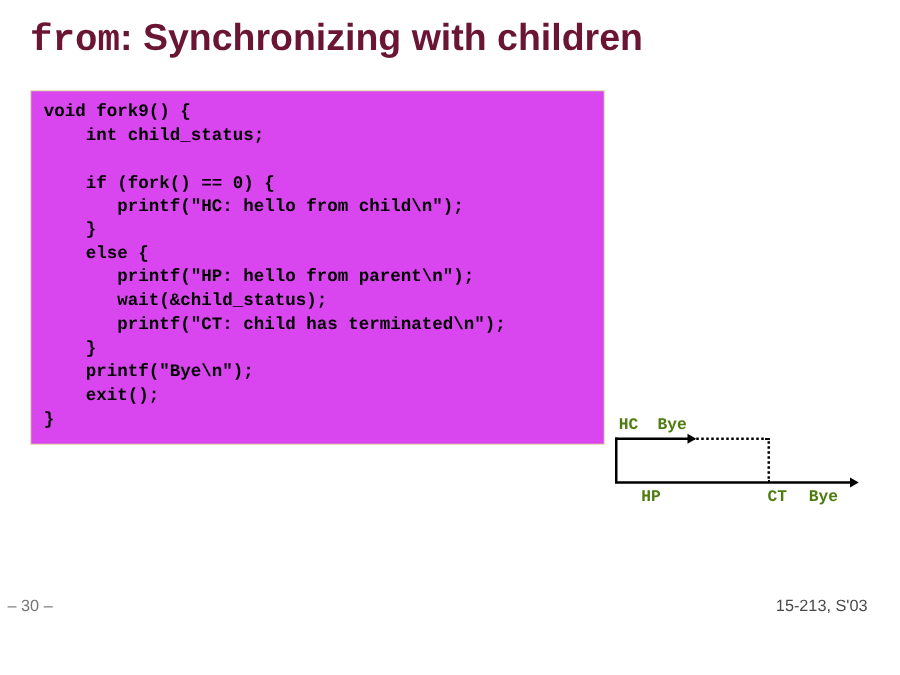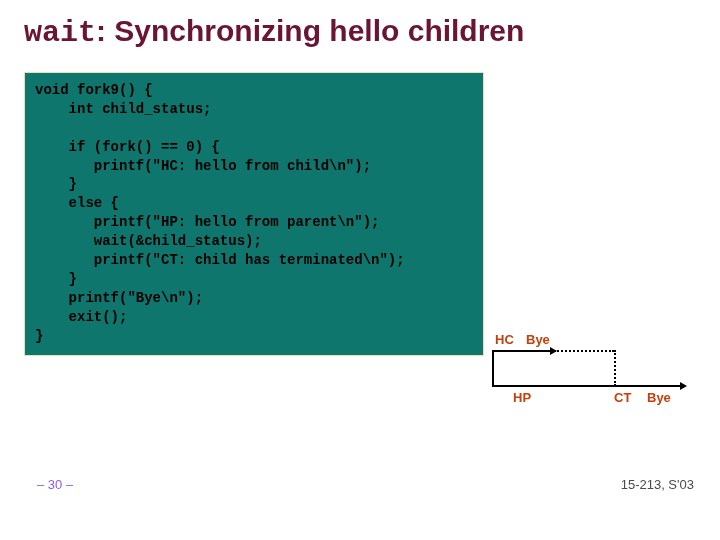--- a/index.html
+++ b/index.html
@@ -21,21 +21,21 @@
   }
   .title .mono {
     font-family: "Courier New", Courier, monospace;
     font-weight: bold;
   }
   .codebox {
     position: absolute;
     top: 72px;
     left: 24px;
     width: 460px;
-    background: #0f766e;
+    background: #d946ef;
     border: 1px solid #e6e3b5;
     padding: 8px 10px 10px 10px;
     font-family: "Courier New", Courier, monospace;
     font-size: 14px;
     font-weight: bold;
     line-height: 1.35;
     white-space: pre;
     color: #000;
   }
   .graph {
@@ -62,45 +62,45 @@
   }
   .arrow-right {
     position: absolute;
     width: 0; height: 0;
     border-left: 7px solid #000;
     border-top: 4px solid transparent;
     border-bottom: 4px solid transparent;
   }
   .glabel {
     position: absolute;
-    font-family: Liberation Sans, sans-serif;
+    font-family: Liberation Mono, monospace;
     font-weight: bold;
     font-size: 13px;
-    color: #c2410c;
+    color: #4d7c0f;
   }
   .footer-left {
     position: absolute;
-    left: 37px;
+    left: 6px;
     bottom: 48px;
     font-size: 13px;
-    color: #8b5cf6;
+    color: #737373;
   }
   .footer-right {
     position: absolute;
     right: 26px;
     bottom: 48px;
     font-size: 13px;
     color: #4a4a4a;
   }
 </style>
 </head>
 <body>
 
 <div class="title">
-  <span class="mono">wait</span><span>: Synchronizing hello children</span>
+  <span class="mono">from</span><span>: Synchronizing with children</span>
 </div>
 
 <div class="codebox">void fork9() {
     int child_status;
 
     if (fork() == 0) {
        printf("HC: hello from child\n");
     }
     else {
        printf("HP: hello from parent\n");

